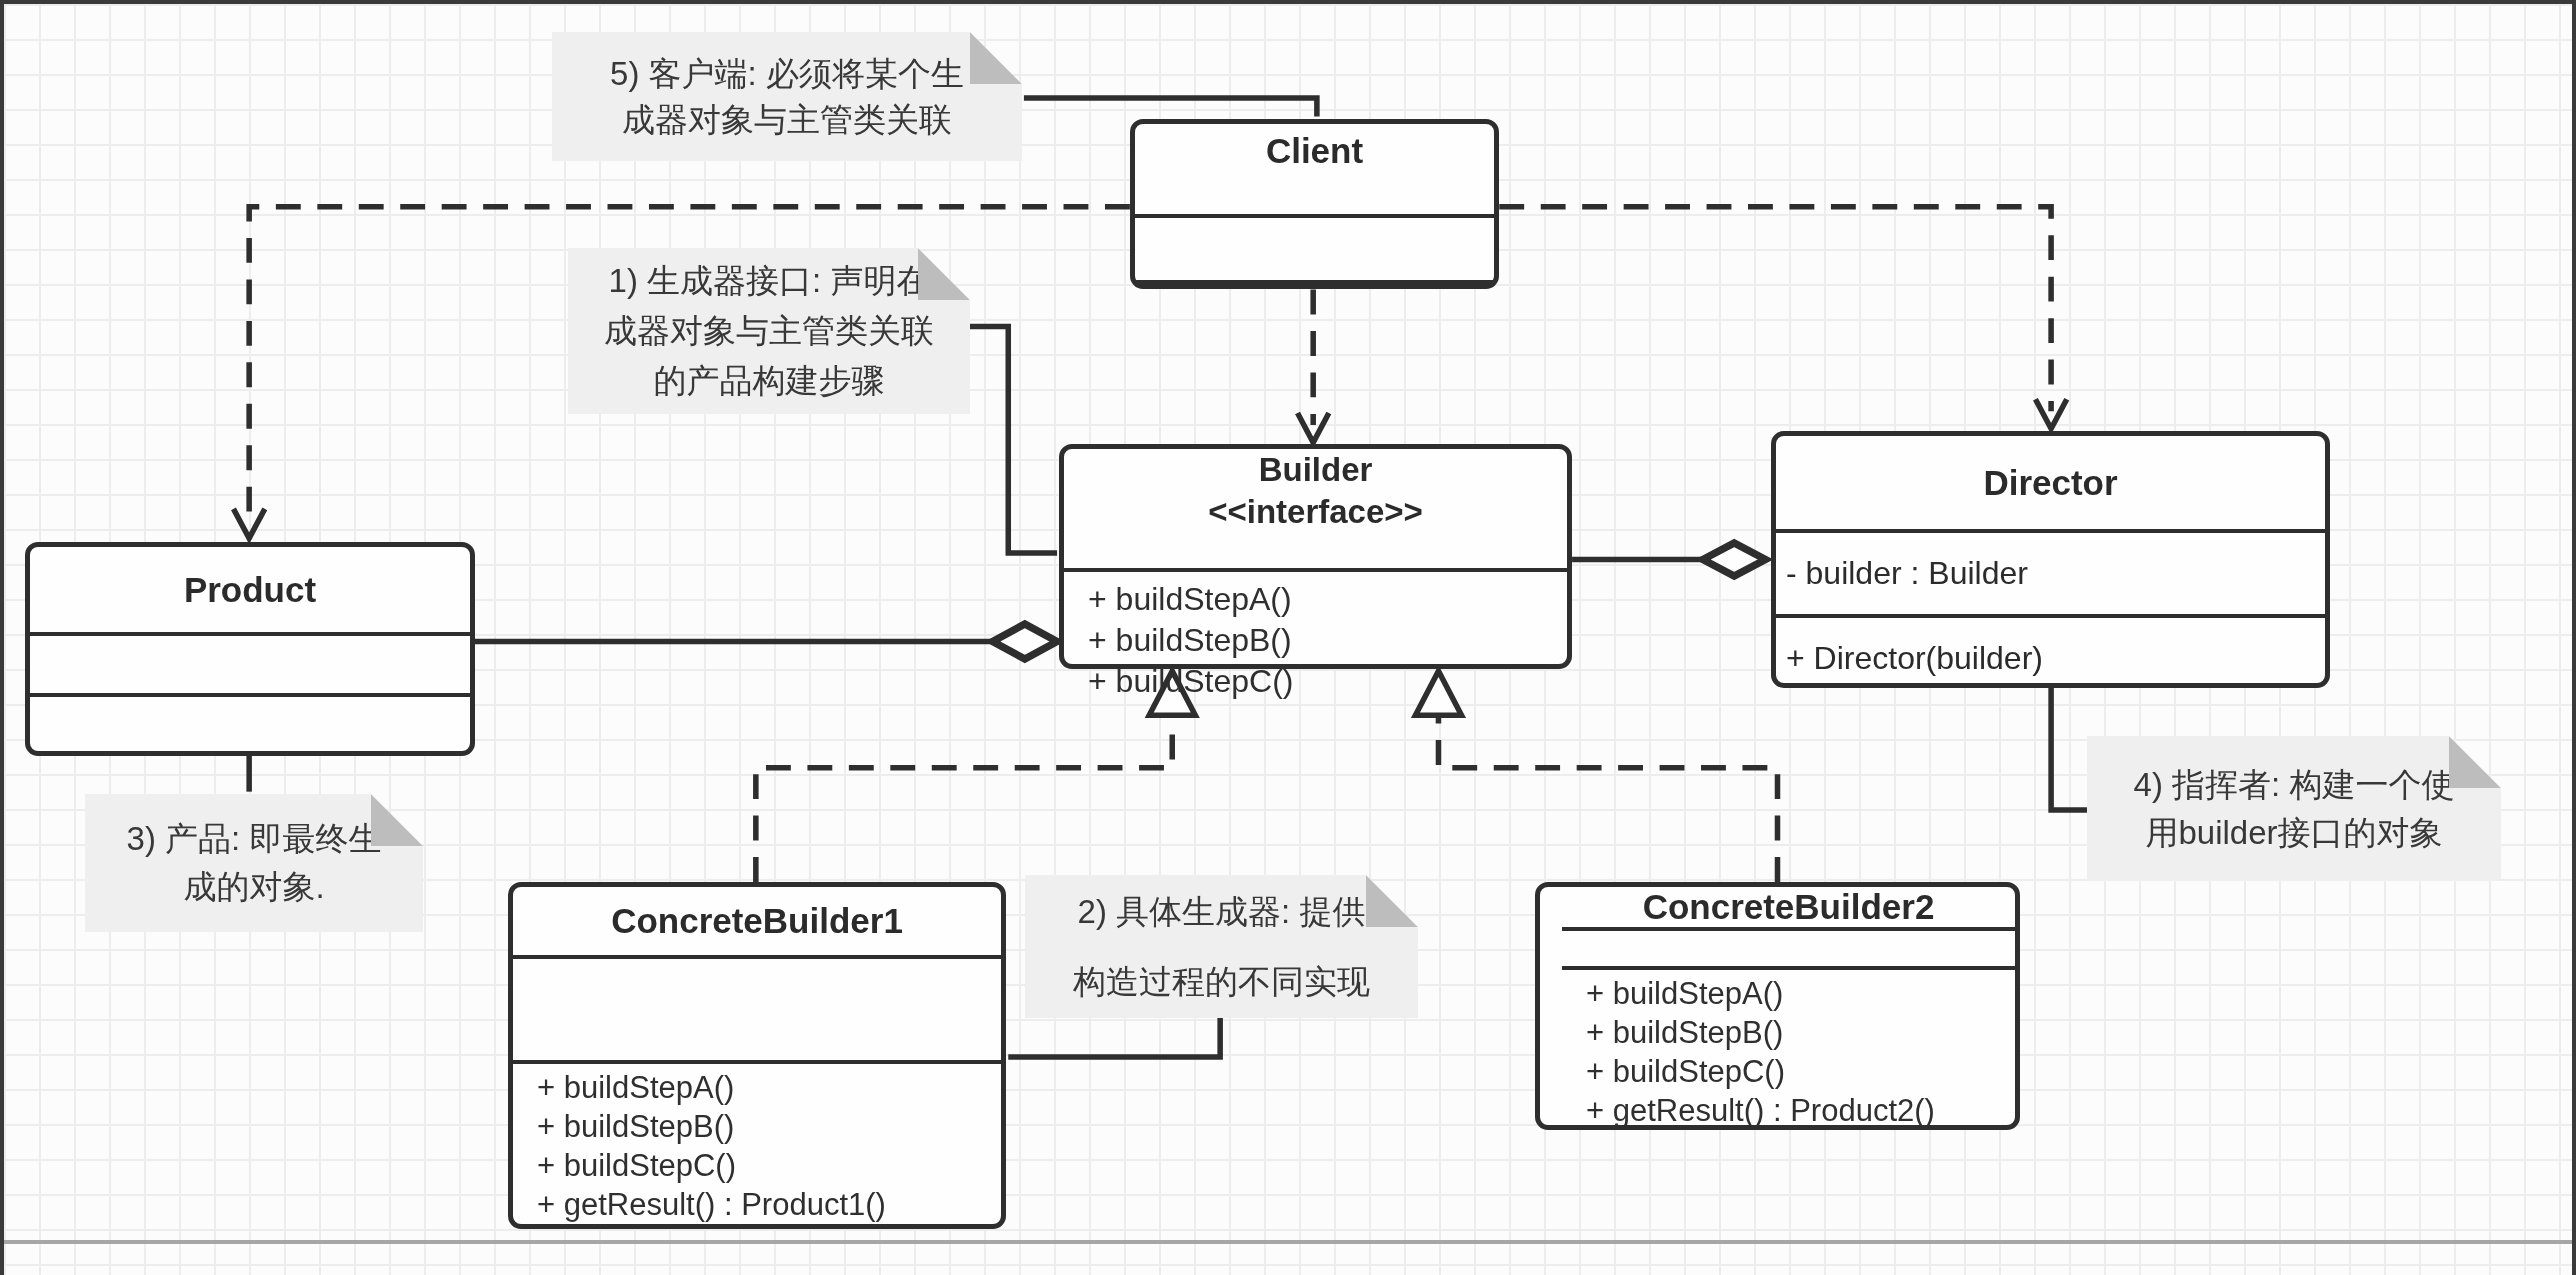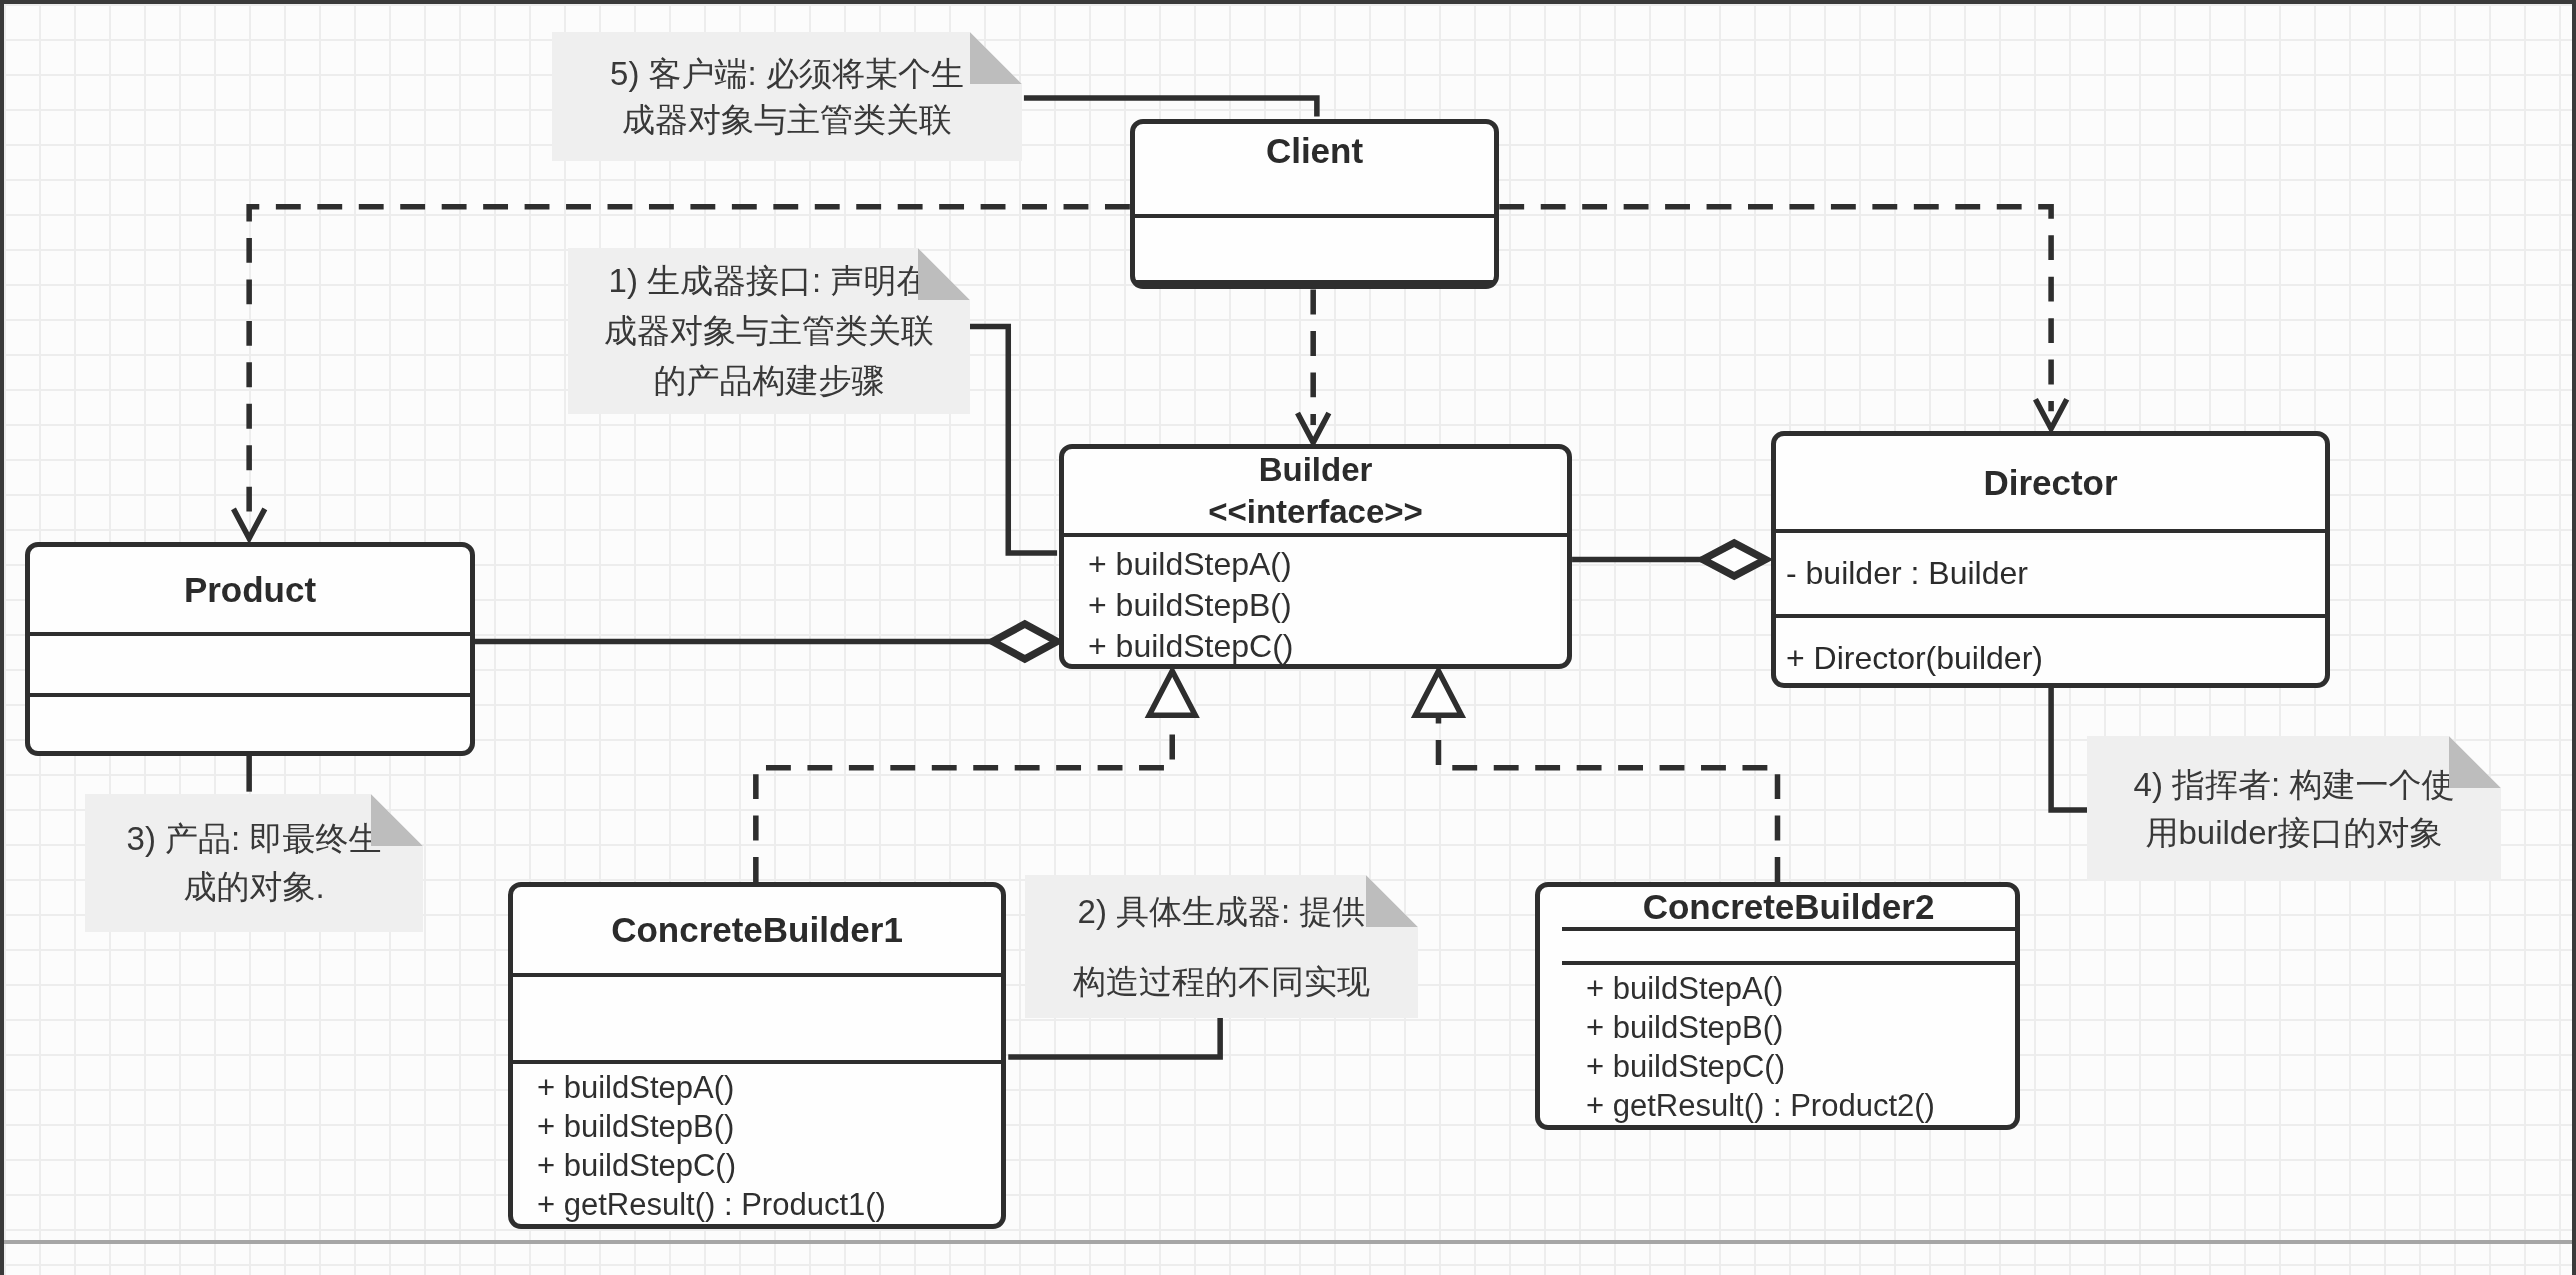--- a/index.html
+++ b/index.html
@@ -20,21 +20,21 @@
     position:absolute;box-sizing:border-box;background:#fefefe;
     border:5.5px solid #2e2e2e;border-radius:13px;
     display:flex;flex-direction:column;
   }
   .cls-title{
     font-weight:bold;font-size:35px;text-align:center;color:#2b2b2b;
     display:flex;flex-direction:column;justify-content:center;box-sizing:border-box;
   }
   .sec{border-top:4.6px solid #2e2e2e;box-sizing:border-box;}
   .grow{flex:1;}
-  .methods{padding:7.4px 0 0 24px;font-size:32px;line-height:41px;color:#2f2f2f;}
+  .methods{padding:7.4px 0 0 24px;font-size:32px;line-height:41px;color:#2f2f2f;margin-top:35px;}
   .methods.tight{line-height:39px;padding-top:3.7px;font-size:31px;}
   .attr-row{padding-left:10px;font-size:32px;display:flex;align-items:center;box-sizing:border-box;}
   .note{
     position:absolute;background:#efefef;color:#383838;
     font-size:33px;line-height:48px;text-align:center;box-sizing:border-box;
     display:flex;flex-direction:column;justify-content:center;
     clip-path:polygon(0 0, calc(100% - 52px) 0, 100% 52px, 100% 100%, 0 100%);
   }
   .fold{
     position:absolute;top:0;right:0;width:52px;height:52px;background:#bdbdbd;

